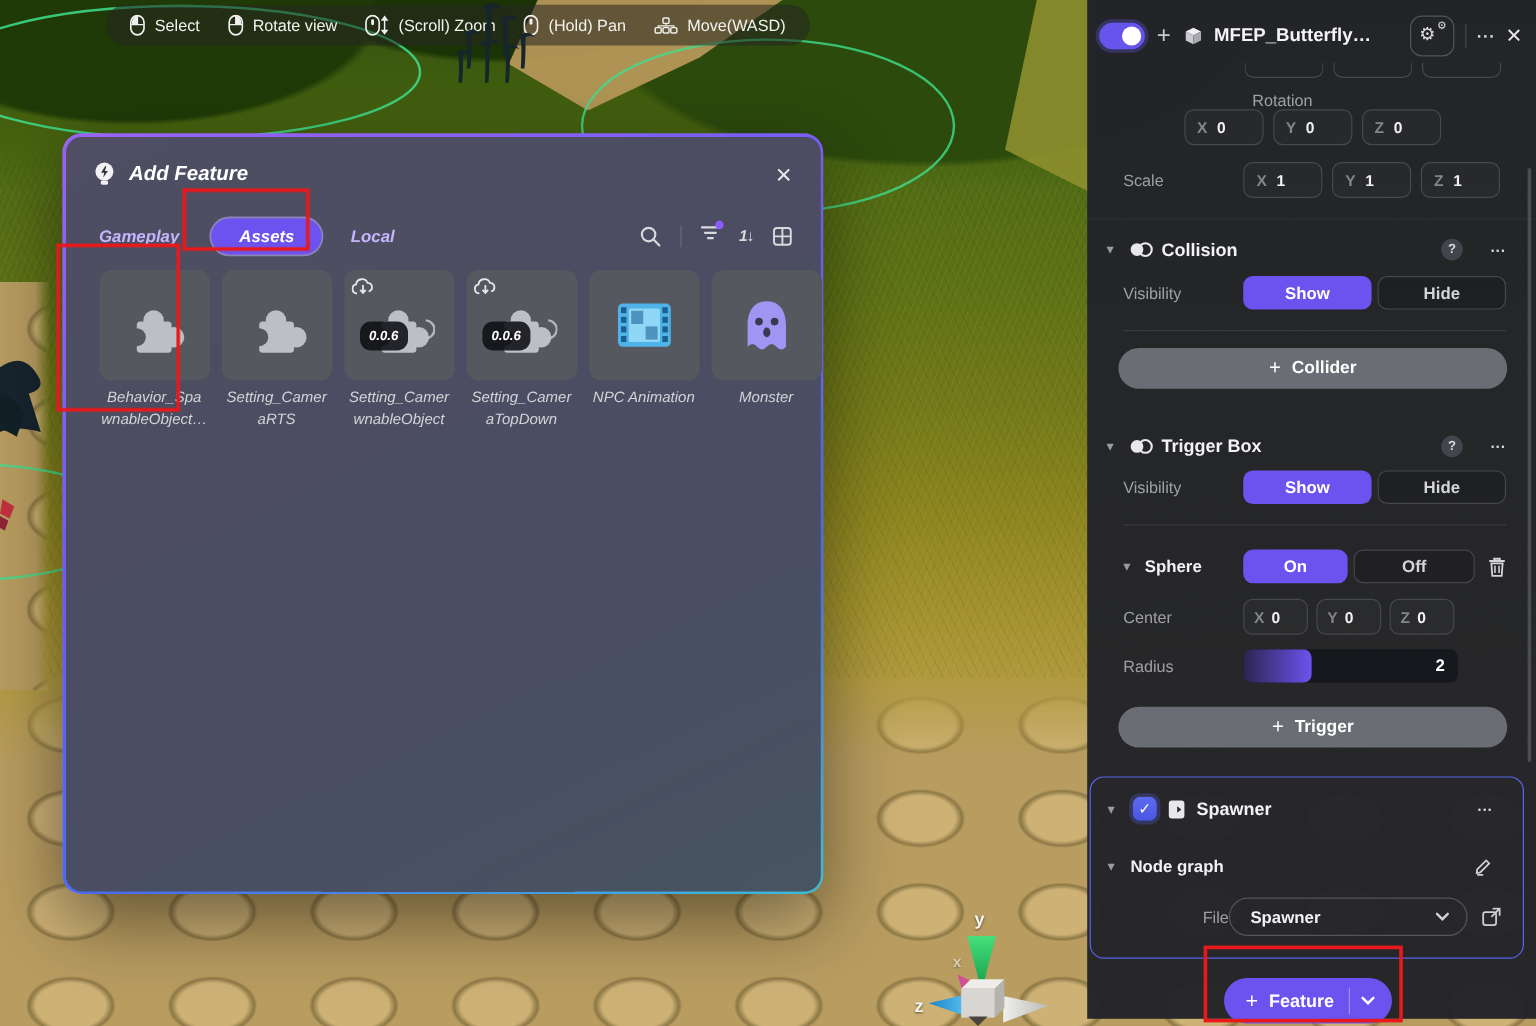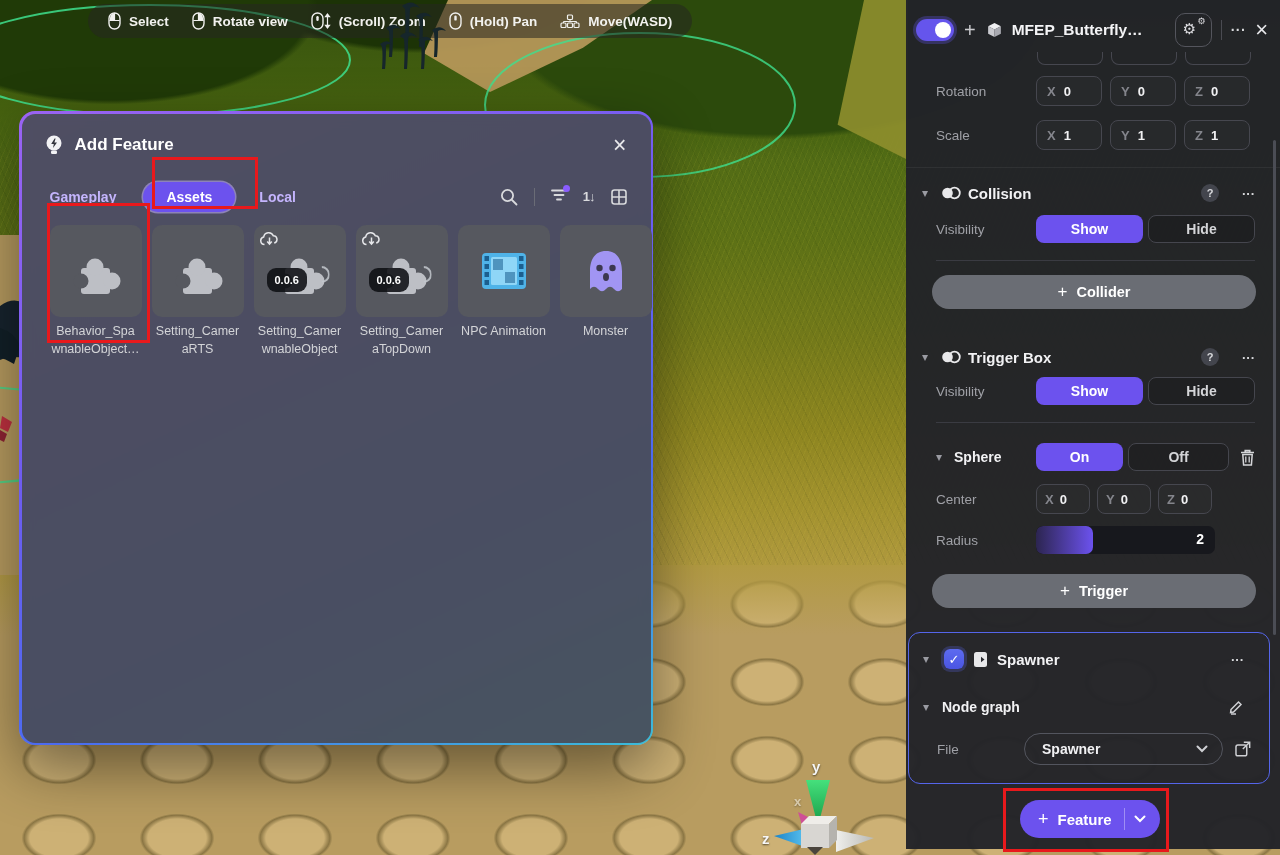--- a/index.html
+++ b/index.html
@@ -39,28 +39,28 @@
   #creature-left { position:absolute; left:0; top:288px; width:38px; height:175px; z-index:6; }
 
   
   #gizmo { position:absolute; left:748px; top:756px; width:140px; height:99px; z-index:15; }
   #gizmo .glabel { position:absolute; color:#f6f6f6; font-weight:700; font-size:15px; text-shadow:0 1px 2px rgba(0,0,0,.6); }
 
   
   #toolbar { position:absolute; left:88px; top:4px; height:34px; z-index:10;
     display:flex; align-items:center; gap:23px; padding:0 20px;
     background:rgba(38,38,32,.55); border-radius:17px; }
-  .tb-item { display:flex; align-items:center; gap:8px; color:#f2f2ef; font-size:13.5px; cursor:default;font-weight:bold; }
+  .tb-item { display:flex; align-items:center; gap:8px; color:#f2f2ef; font-size:13.5px; cursor:default; }
   .tb-item svg { display:block; }
 
   
-  #modal-frame { position:absolute; left:19px; top:111px; width:634px; height:634px; z-index:20;
+  #modal-frame { position:absolute; left:52px; top:111px; width:634px; height:634px; z-index:20;
     border-radius:16px; padding:2.5px;
     background:linear-gradient(155deg,#9a63f2 0%,#6e5cf0 40%,#4b6bf0 70%,#3bbcd8 100%);
-    box-shadow:0 22px 60px rgba(0,0,0,.45); }
+    box-shadow:0 22px 60px rgba(0,0,0,.45);font-style:italic; }
   #modal { width:100%; height:100%; border-radius:13.5px; background:rgba(73,76,87,.93);
     backdrop-filter:blur(6px); padding:20px 20px 0 16px; position:relative; }
   .m-titlerow { display:flex; align-items:center; gap:11px; padding-left:6px; }
   .m-title { color:#fff; font-size:17px; font-weight:700; flex:1; }
   .m-close { color:#e9e9ec; font-size:23px; line-height:1; cursor:pointer; padding:0 4px; }
   .m-tabs { display:flex; align-items:center; margin-top:25px; padding-left:12px; }
   .m-tab { color:#c4b5fd; font-size:14px; font-weight:700; margin-right:27px; cursor:pointer; }
   .m-tab.active { background:#6C52EE; color:#fff; padding:7px 23px; border-radius:999px;
     box-shadow:0 0 0 1.5px rgba(195,175,255,.55); margin-right:24px; }
   .m-tools { margin-left:auto; display:flex; align-items:center; gap:16px; padding-right:4px; color:#d9dadd; }
@@ -445,21 +445,21 @@
     <span class="p-more">···</span>
     <span class="p-close">×</span>
   </div>
 
   <div class="stubrow">
     <div class="stub"></div>
       <div class="stub"></div>
       <div class="stub"></div>
   </div>
 
-  <div class="prow" style="margin-top:11px;">
+  <div class="prow" style="margin-top:11px;flex-direction:column;">
     <span class="plabel">Rotation</span>
     <div class="f3">
       <div class="fld">
         <span class="ax">X</span>
         <span class="val">0</span>
       </div>
       <div class="fld">
         <span class="ax">Y</span>
         <span class="val">0</span>
       </div>
@@ -594,21 +594,21 @@
     </div>
     <div class="sect-head" style="margin-top:24px; padding-left:14px;">
       <span class="caret">▾</span>
       <span class="boldlbl">Node graph</span>
       <svg style="margin-left:auto;" width="16" height="16" viewBox="0 0 16 16">
         <path d="M3 10.5 L10.5 3 L13 5.5 L5.5 13 L2.6 13.6 z" fill="none" stroke="#cfd0d4" stroke-width="1.5"></path>
         <path d="M3 15 h5" stroke="#cfd0d4" stroke-width="1.5"></path>
       </svg>
     </div>
     <div class="prow" style="margin-top:14px; padding-left:28px; padding-right:18px;">
-      <span class="plabel" style="width:87px;">File</span>
+      <span class="plabel" style="width:87px;text-align:right;">File</span>
       <div class="dropdown">
         <span class="dval">Spawner</span>
         <svg width="12" height="8" viewBox="0 0 12 8">
           <path d="M1.5 1.5 L6 6 L10.5 1.5" fill="none" stroke="#cfd0d4" stroke-width="2" stroke-linecap="round"></path>
         </svg>
       </div>
       <svg class="extbtn" width="16" height="16" viewBox="0 0 16 16">
         <rect x="1" y="4" width="11" height="11" rx="2" fill="none" stroke="#cfd0d4" stroke-width="1.5"></rect>
         <path d="M9 1 h6 v6 M15 1 L8 8" fill="none" stroke="#cfd0d4" stroke-width="1.5"></path>
       </svg>

